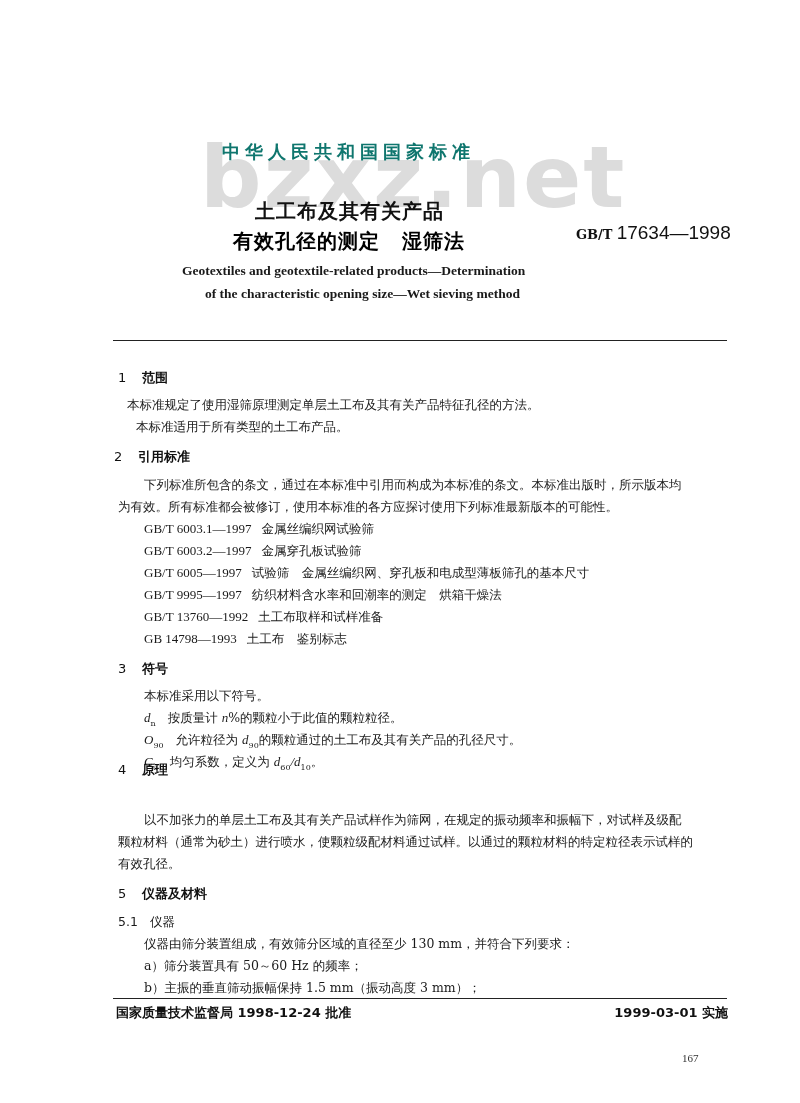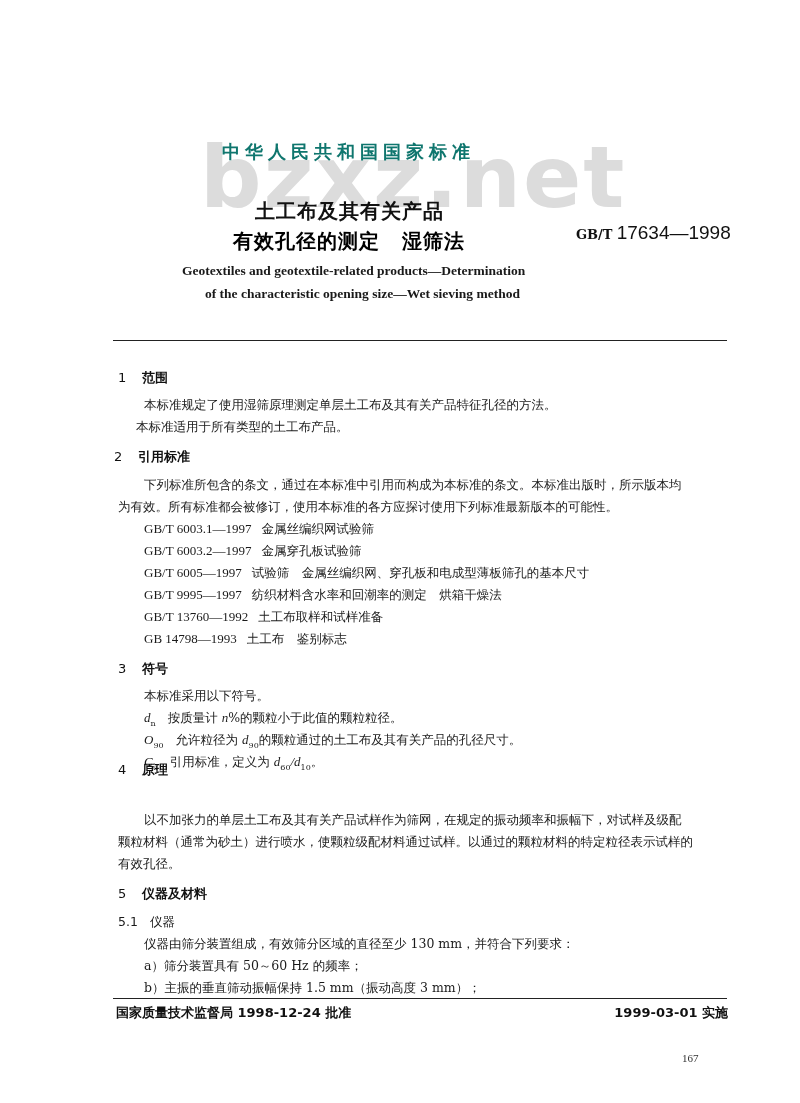--- a/index.html
+++ b/index.html
@@ -63,21 +63,21 @@
     <span class="num">17634—1998</span>
   </div>
   <div class="abs en1">Geotextiles and geotextile-related products—Determination</div>
   <div class="abs en2">of the characteristic opening size—Wet sieving method</div>
 
   <div class="abs rule-top"></div>
 
   <div class="abs h" style="left:118px; top:369px;">
     <span class="n">1</span><span>范围</span>
   </div>
-  <div class="abs p" style="left:144px; top:397px;text-align:center;">本标准规定了使用湿筛原理测定单层土工布及其有关产品特征孔径的方法。</div>
+  <div class="abs p" style="left:127px; top:397px;text-align:center;">本标准规定了使用湿筛原理测定单层土工布及其有关产品特征孔径的方法。</div>
   <div class="abs p" style="left:136px; top:419px;font-family:Liberation Mono, monospace;">本标准适用于所有类型的土工布产品。</div>
 
   <div class="abs h" style="left:114px; top:448px;">
     <span class="n">2</span><span>引用标准</span>
   </div>
   <div class="abs p" style="left:144px; top:477px;">下列标准所包含的条文，通过在本标准中引用而构成为本标准的条文。本标准出版时，所示版本均</div>
   <div class="abs p" style="left:118px; top:499px;">为有效。所有标准都会被修订，使用本标准的各方应探讨使用下列标准最新版本的可能性。</div>
 
   <div class="abs p ref" style="left:144px; top:521px;">
     <span class="c">GB/T 6003.1—1997</span><span>金属丝编织网试验筛</span>
@@ -106,21 +106,21 @@
   <div class="abs p sym" style="left:144px; top:710px;">
     <i>d</i><sub>n</sub>
     <span style="margin-left:8px;">按质量计 </span><i>n</i><span>%的颗粒小于此值的颗粒粒径。</span>
   </div>
   <div class="abs p sym" style="left:144px; top:732px;">
     <i>O</i><sub>90</sub>
     <span style="margin-left:8px;">允许粒径为 </span><i>d</i><sub>90</sub><span>的颗粒通过的土工布及其有关产品的孔径尺寸。</span>
   </div>
   <div class="abs p sym" style="left:144px; top:754px;">
     <i>C</i><sub>u</sub>
-    <span style="margin-left:8px;">引用标准，定义为 </span><i>d</i><sub>60</sub><i>/d</i><sub>10</sub><span>。</span>
+    <span style="margin-left:8px;">均匀系数，定义为 </span><i>d</i><sub>60</sub><i>/d</i><sub>10</sub><span>。</span>
   </div>
 
   <div class="abs h" style="left:118px; top:761px;">
     <span class="n">4</span><span>原理</span>
   </div>
   <div class="abs p" style="left:144px; top:812px;">以不加张力的单层土工布及其有关产品试样作为筛网，在规定的振动频率和振幅下，对试样及级配</div>
   <div class="abs p" style="left:118px; top:834px;">颗粒材料（通常为砂土）进行喷水，使颗粒级配材料通过试样。以通过的颗粒材料的特定粒径表示试样的</div>
   <div class="abs p" style="left:118px; top:856px;">有效孔径。</div>
 
   <div class="abs h" style="left:118px; top:885px;">

